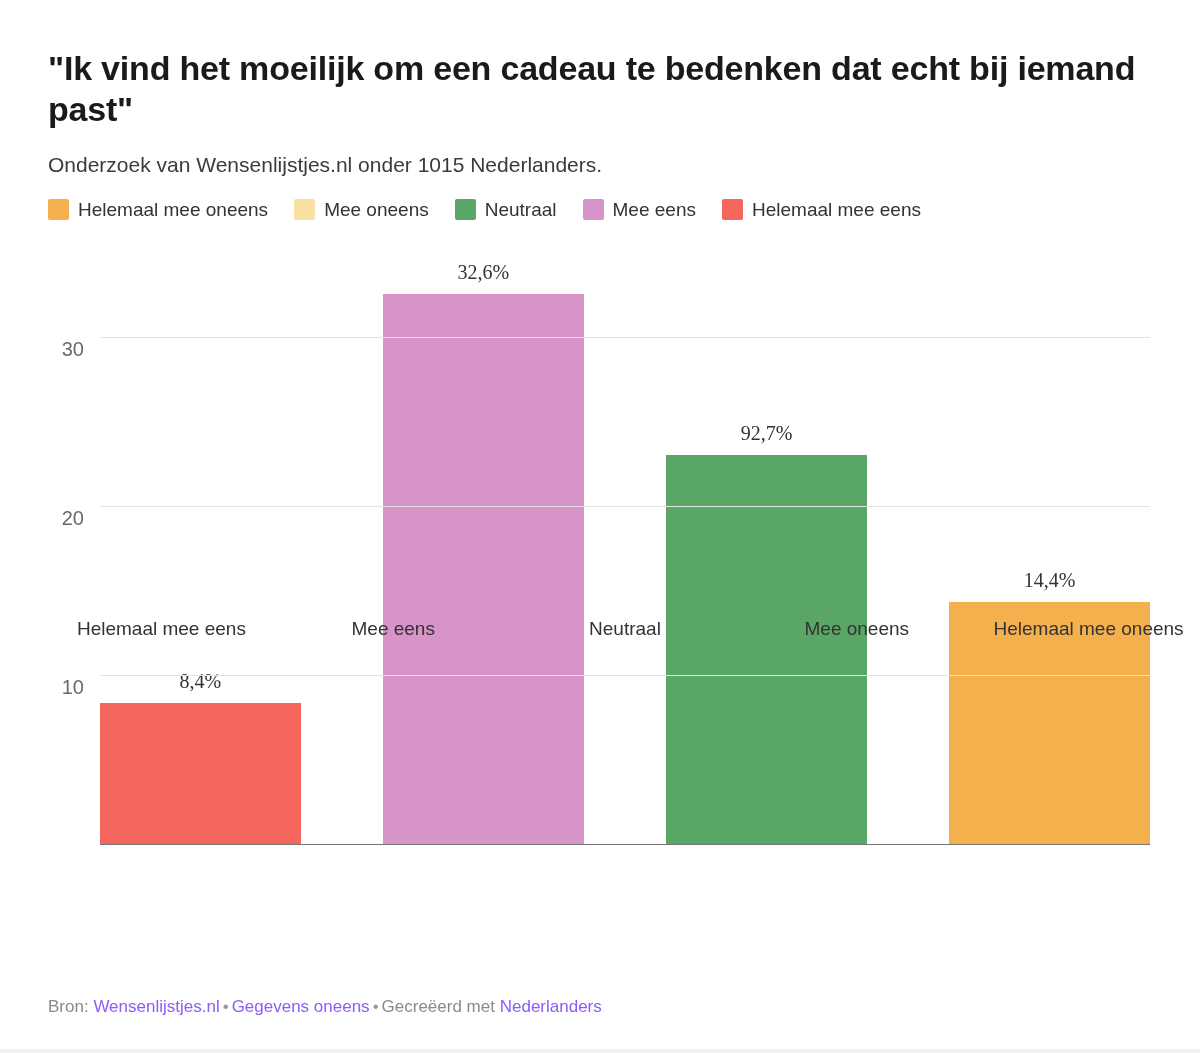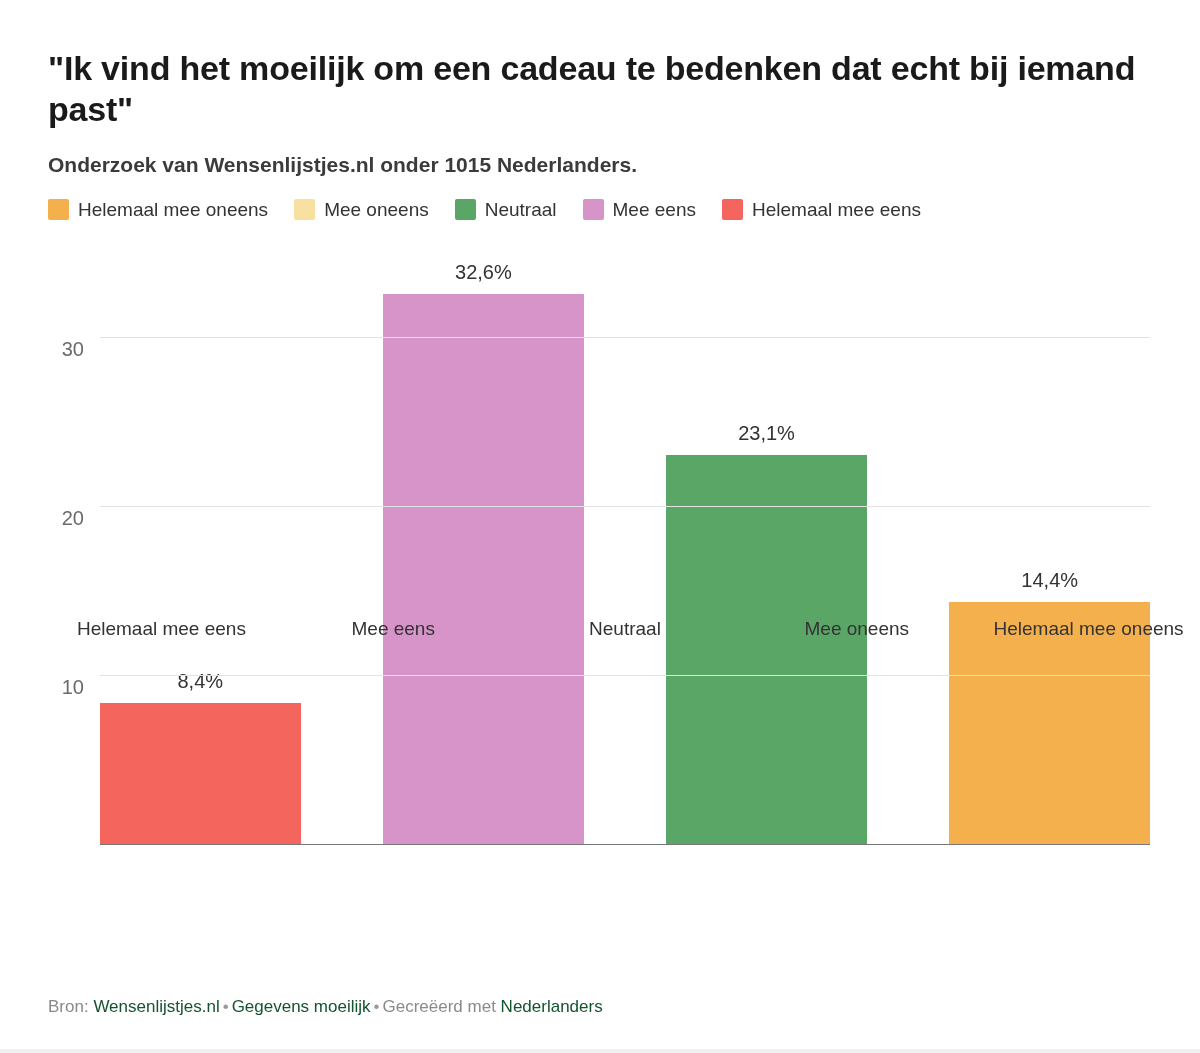--- a/index.html
+++ b/index.html
@@ -28,21 +28,21 @@
     line-height: 1.22;
     letter-spacing: -0.2px;
     padding-top: 48px;
     margin: 0;
     max-width: 1090px;
   }
   .chart-subtitle {
     font-size: 21px;
     color: #3b3b3b;
     margin: 22px 0 0 0;
-    font-weight: bold;
+    font-weight: normal;
   }
   .legend {
     display: flex;
     align-items: center;
     flex-wrap: wrap;
     margin-top: 22px;
     gap: 0;
   }
   .legend-item {
     display: flex;
@@ -106,20 +106,21 @@
     justify-content: space-between;
   }
   .bar-col {
     position: relative;
     width: 19.1%;
     height: 100%;
     display: flex;
     flex-direction: column;
     justify-content: flex-end;
     align-items: center;
+    font-family: Liberation Serif, serif;
   }
   .bar-value {
     position: absolute;
     width: 100%;
     text-align: center;
     font-size: 20px;
     color: #333333;
   }
   .bar {
     width: 100%;
@@ -142,21 +143,21 @@
     padding-top: 12px;
   }
   .footer {
     position: absolute;
     left: 48px;
     bottom: 36px;
     font-size: 17px;
     color: #8a8a8a;
   }
   .footer a {
-    color: #14532d;
+    color: #8b5cf6;
     text-decoration: none;
   }
   .footer .sep { color: #9a9a9a; margin: 0 3px; }
   .bottom-rule {
     position: absolute;
     left: 0;
     right: 0;
     bottom: 0;
     height: 4px;
     background: #f1f1f1;
@@ -198,21 +199,21 @@
       <div class="bars" id="bars">
           <div class="bar-col">
             <div class="bar-value" style="bottom: 151.972px; text-align: center;">8,4%</div>
             <div class="bar" style="height: 141.972px; background: rgb(244, 101, 94);"></div>
           </div>
           <div class="bar-col">
             <div class="bar-value" style="bottom: 560.986px;">32,6%</div>
             <div class="bar" style="height: 550.986px; background: rgb(215, 148, 200);"></div>
           </div>
           <div class="bar-col">
-            <div class="bar-value" style="bottom: 400.423px;">23,1%</div>
+            <div class="bar-value" style="bottom: 400.423px;">92,7%</div>
             <div class="bar" style="height: 390.423px; background: rgb(90, 166, 103);"></div>
           </div>
           <div class="bar-col">
             <div class="bar-value" style="bottom: 253.38px; margin-top: 32px;">14,4%</div>
             <div class="bar" style="height: 243.38px; background: rgb(243, 176, 77);"></div>
           </div>
         </div>
     <div class="gridline" style="bottom: 169.014px;"></div>
         <div class="ytick" style="bottom: 169.014px; top: 430.986px;">10</div>
         <div class="gridline" style="bottom: 338.028px;"></div>
@@ -226,18 +227,18 @@
   <div class="xaxis" id="xaxis">
       <div class="xlabel">Helemaal mee eens</div>
       <div class="xlabel">Mee eens</div>
       <div class="xlabel">Neutraal</div>
       <div class="xlabel">Mee oneens</div>
       <div class="xlabel">Helemaal mee oneens</div>
     </div>
 
   <div class="footer">
     <span>Bron:</span>
-    <a href="#">Wensenlijstjes.nl</a><span class="sep">•</span><a href="#">Gegevens moeilijk</a><span class="sep">•</span><span>Gecreëerd met</span>
+    <a href="#">Wensenlijstjes.nl</a><span class="sep">•</span><a href="#">Gegevens oneens</a><span class="sep">•</span><span>Gecreëerd met</span>
     <a href="#">Nederlanders</a>
   </div>
 
   <div class="bottom-rule"></div>
 </div>
 
 </body></html>

